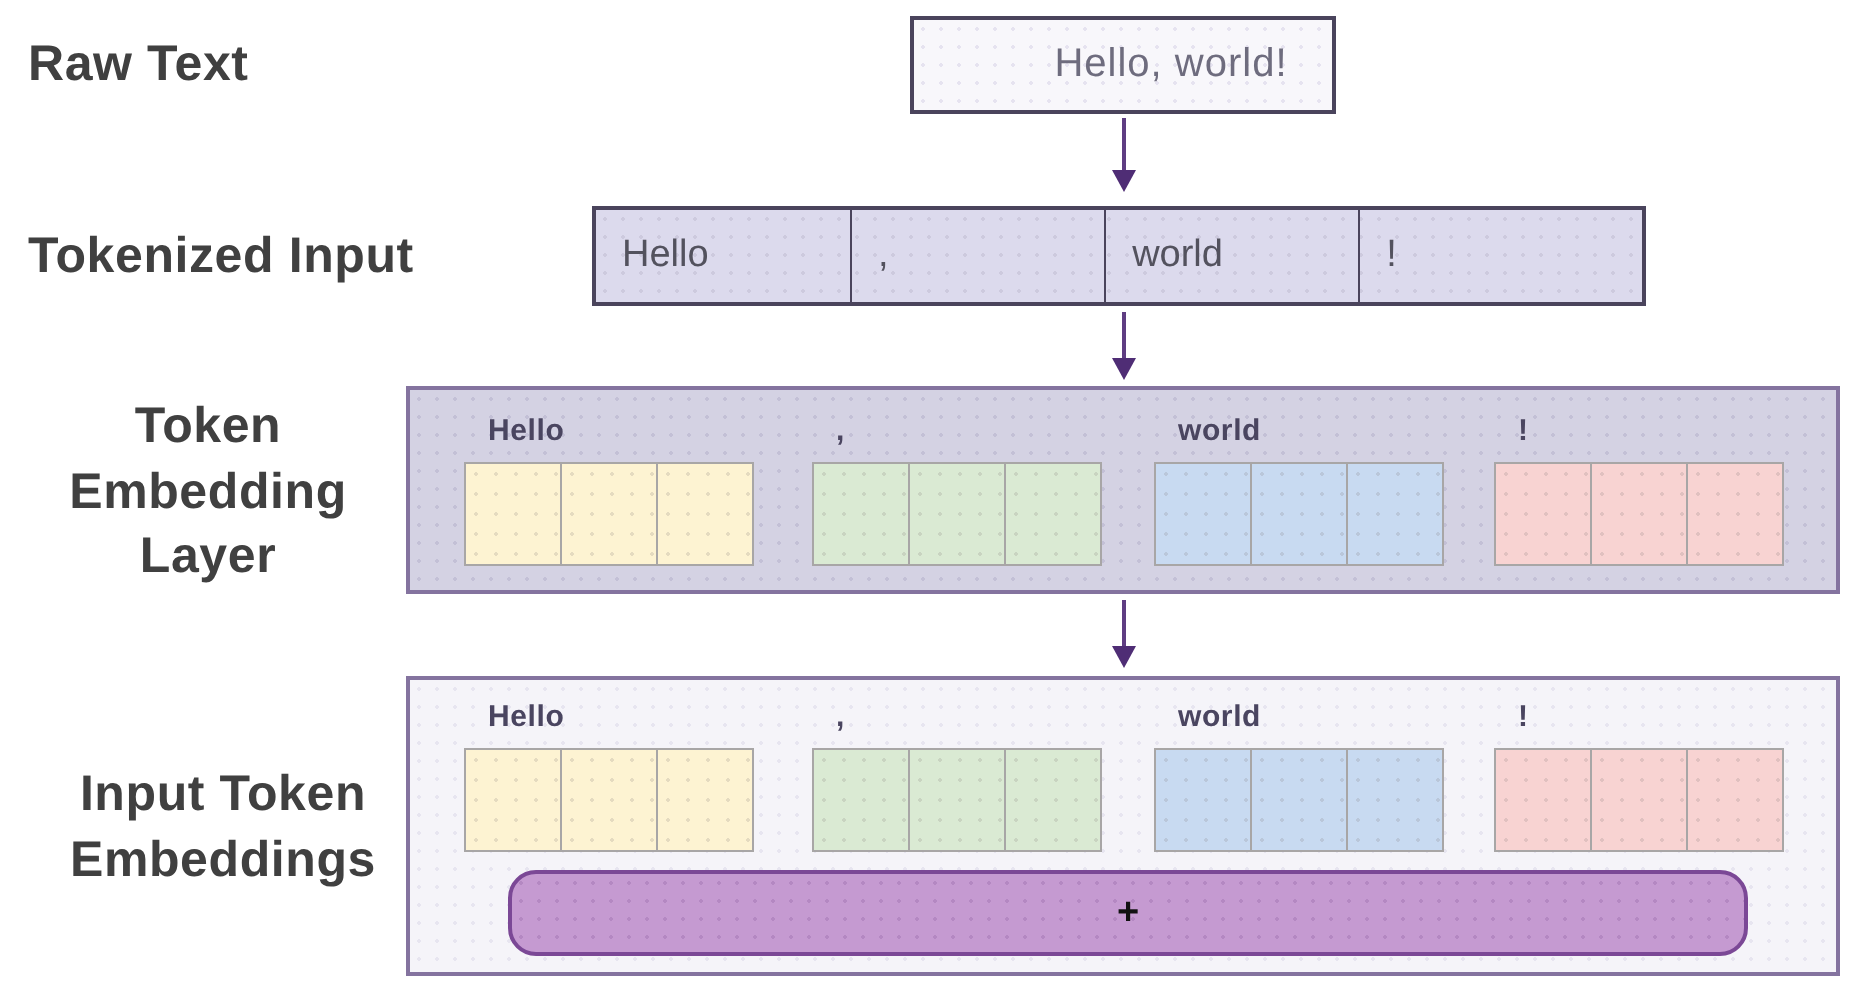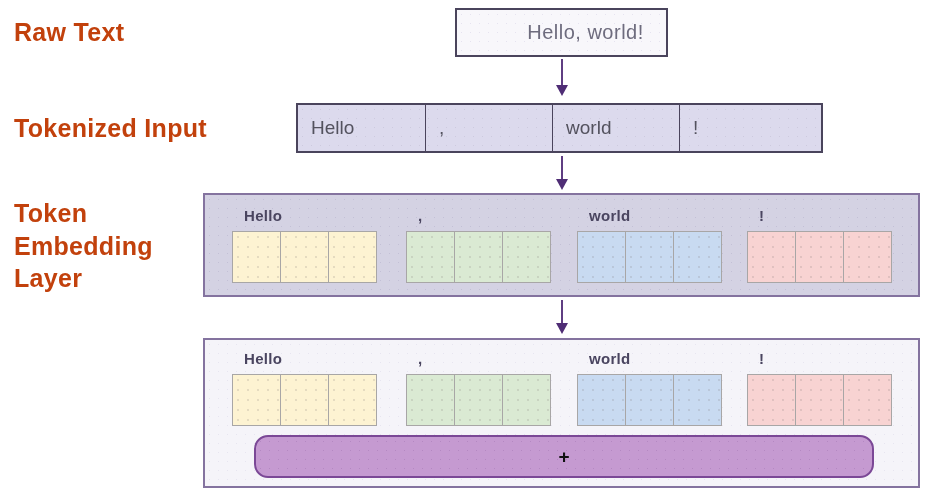--- a/index.html
+++ b/index.html
@@ -2,22 +2,22 @@
 <html><head>
 <meta charset="utf-8">
 <style>
   html,body{margin:0;padding:0;background:#ffffff;}
   .canvas{
     position:relative;width:934px;height:502px;background:#ffffff;overflow:hidden;
     font-family:"Liberation Sans","DejaVu Sans",sans-serif;
   }
   
   .stage-label{
-    position:absolute;left:14px;color:#c2410c;font-weight:700;
-    font-size:25px;line-height:1.3;letter-spacing:.3px;
+    position:absolute;left:14px;color:#404040;font-weight:700;
+    font-size:25px;line-height:1.3;letter-spacing:.3px;text-align:center;
   }
   
   .raw-box{
     position:absolute;left:455px;top:8px;width:213px;height:49px;
     background:#f8f7fb;border:2px solid #4a445c;box-sizing:border-box;
     display:flex;align-items:center;justify-content:center;
     background-image:radial-gradient(#e6e3f0 .9px,transparent .9px);background-size:9px 9px;padding-left:48px;
   }
   .raw-box span{color:#6e6c7e;font-size:20px;letter-spacing:.5px;}
   
@@ -80,20 +80,21 @@
   .pos-bar .pe-label{color:#111111;font-weight:700;font-size:18.5px;letter-spacing:.3px;}
 </style>
 </head>
 <body>
 
 <div class="canvas">
 
   <div class="stage-label" style="top:16px;">Raw Text</div>
   <div class="stage-label" style="top:112px;">Tokenized Input</div>
   <div class="stage-label" style="top:197px;width:180px;">Token Embedding Layer</div>
+  <div class="stage-label" style="top:381px;width:195px;">Input Token Embeddings</div>
 
   <div class="raw-box">
     <span>Hello, world!</span>
   </div>
 
   <div class="arrow" style="left:561px;top:59px;height:27px;"></div>
   <div class="arrow" style="left:561px;top:156px;height:24px;"></div>
   <div class="arrow" style="left:561px;top:300px;height:24px;"></div>
 
   <div class="token-row">

